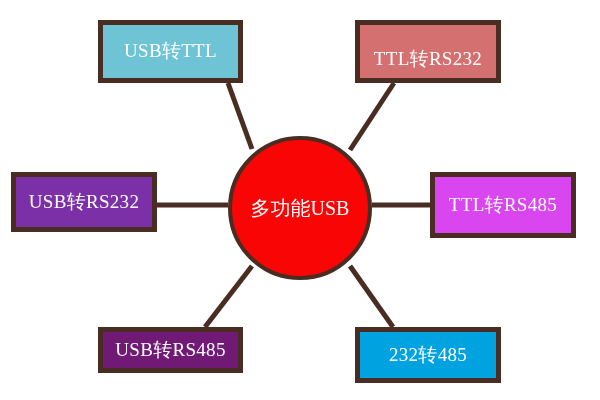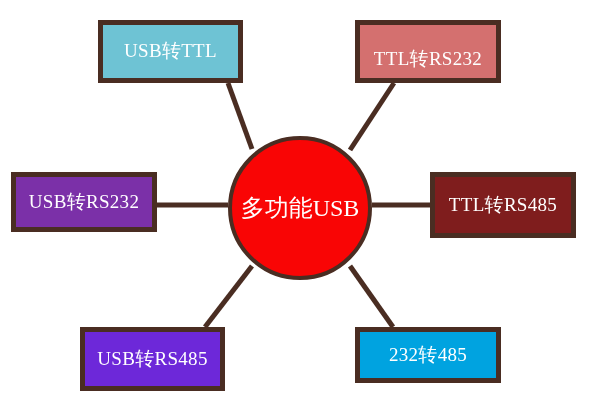--- a/index.html
+++ b/index.html
@@ -46,21 +46,21 @@
     border-radius: 50%;
     border: 4px solid #4a2d22;
     display: flex;
     flex-direction: column;
     align-items: center;
     justify-content: center;
     z-index: 3;
   }
   .hub-line {
     color: #ffffff;
-    font-size: 24px;
+    font-size: 20px;
     line-height: 1.35;
     white-space: nowrap;
   }
 </style>
 </head>
 <body>
 
 <div id="diagram-canvas">
 
   <svg id="connector-layer" viewBox="0 0 600 400" width="600" height="400">
@@ -75,24 +75,24 @@
   <div id="node-layer">
       <div class="node-box" style="left: 98px; top: 20px; width: 145px; height: 63px; background: rgb(110, 195, 212); border-color: rgb(74, 45, 34);">
         <span class="node-label" style="color: rgb(255, 255, 255);">USB转TTL</span>
       </div>
       <div class="node-box" style="left: 355px; top: 20px; width: 146px; height: 63px; background: rgb(212, 112, 111); border-color: rgb(74, 45, 34);">
         <span class="node-label" style="color: rgb(255, 255, 255); margin-top: 16px;">TTL转RS232</span>
       </div>
       <div class="node-box" style="left: 11px; top: 172px; width: 146px; height: 60px; background: rgb(123, 48, 168); border-color: rgb(74, 45, 34);">
         <span class="node-label" style="color: rgb(255, 255, 255);">USB转RS232</span>
       </div>
-      <div class="node-box" style="left: 430px; top: 172px; width: 146px; height: 66px; background: #7f1d1d; border-color: rgb(74, 45, 34);">
+      <div class="node-box" style="left: 430px; top: 172px; width: 146px; height: 66px; background: #d946ef; border-color: rgb(74, 45, 34);">
         <span class="node-label" style="color: rgb(255, 255, 255);">TTL转RS485</span>
       </div>
-      <div class="node-box" style="left: 80px; top: 327px; width: 145px; height: 64px; background: #6d28d9; border-color: rgb(74, 45, 34);">
+      <div class="node-box" style="left: 98px; top: 327px; width: 145px; height: 46px; background: #701a75; border-color: rgb(74, 45, 34);">
         <span class="node-label" style="color: rgb(255, 255, 255);">USB转RS485</span>
       </div>
       <div class="node-box" style="left: 355px; top: 327px; width: 146px; height: 56px; background: rgb(0, 163, 224); border-color: rgb(74, 45, 34);">
         <span class="node-label" style="color: rgb(255, 255, 255);">232转485</span>
       </div>
     </div>
 
   <div id="hub-circle" style="width: 144px; height: 144px; left: 228px; top: 136px; background: rgb(249, 5, 5); border-color: rgb(74, 45, 34);">
     <span class="hub-line" style="color: rgb(255, 255, 255);">多功能USB</span>
   </div>

